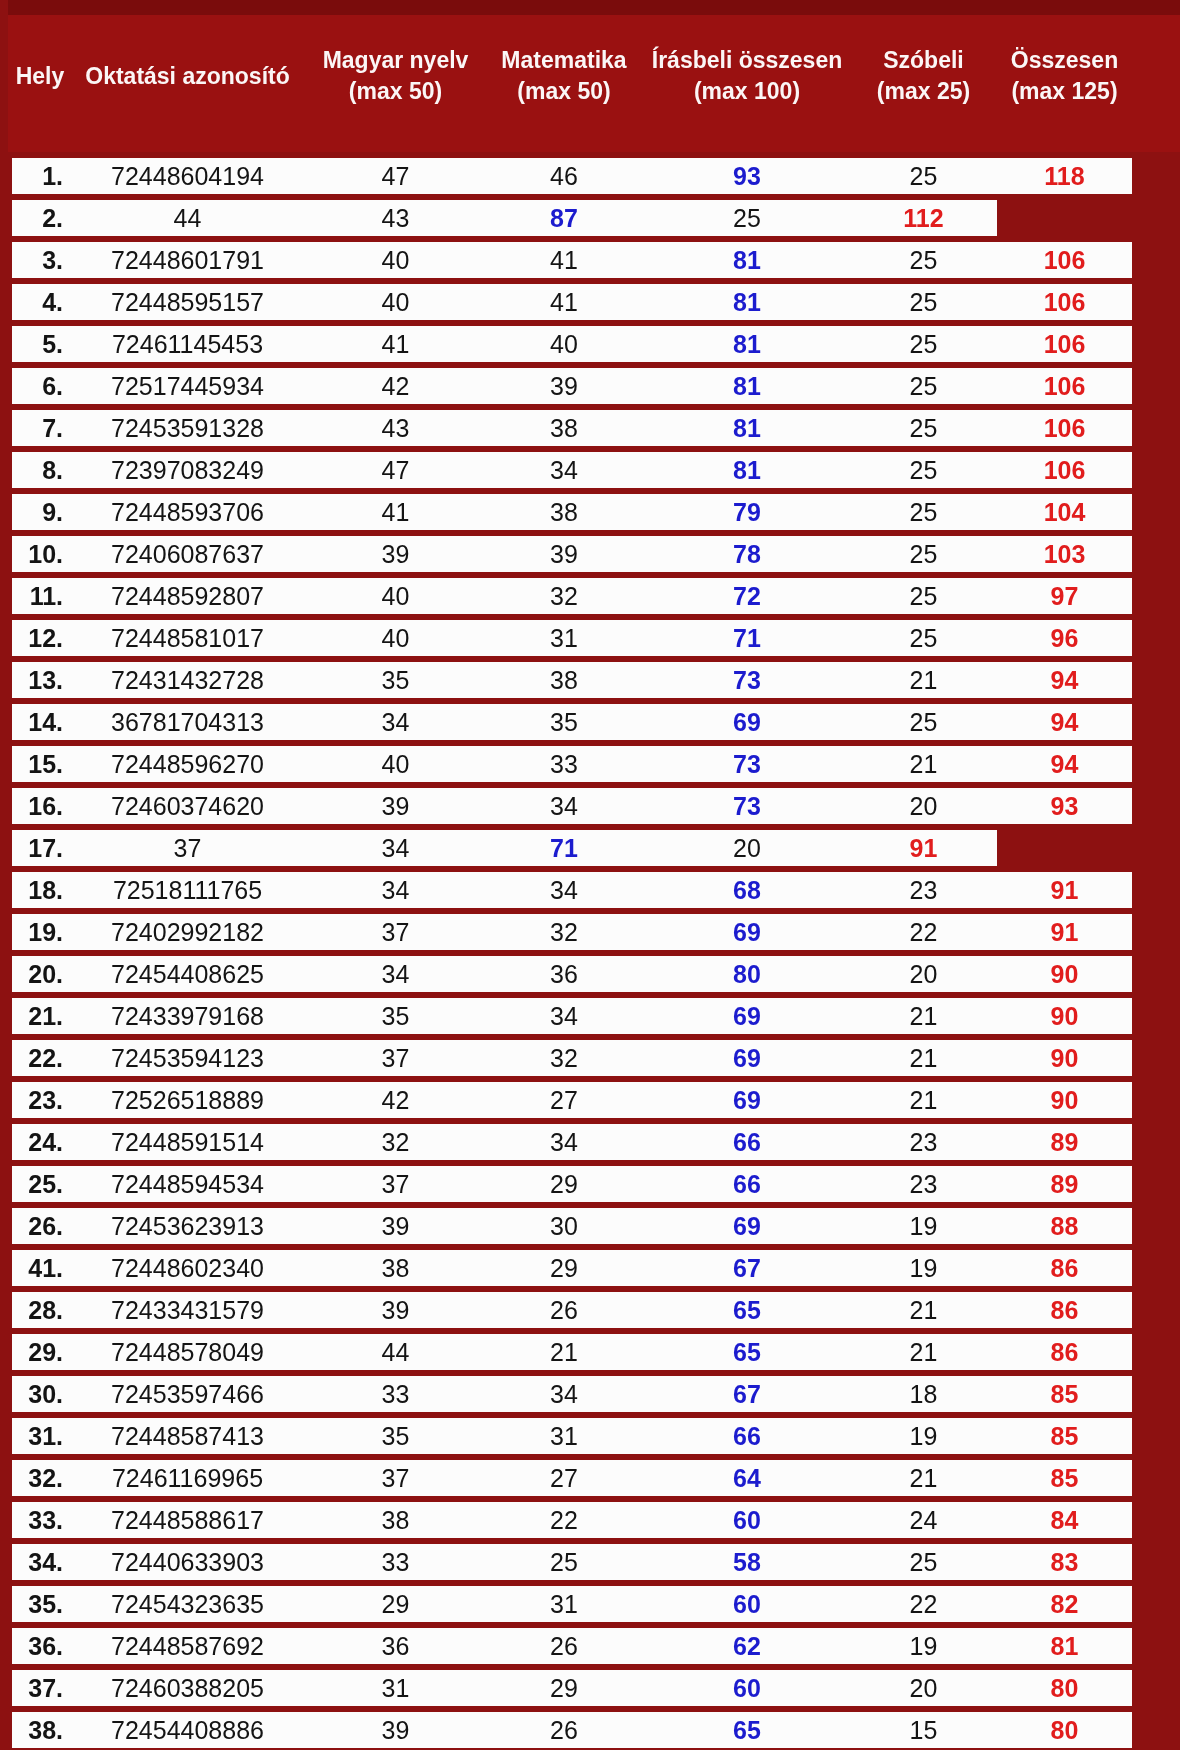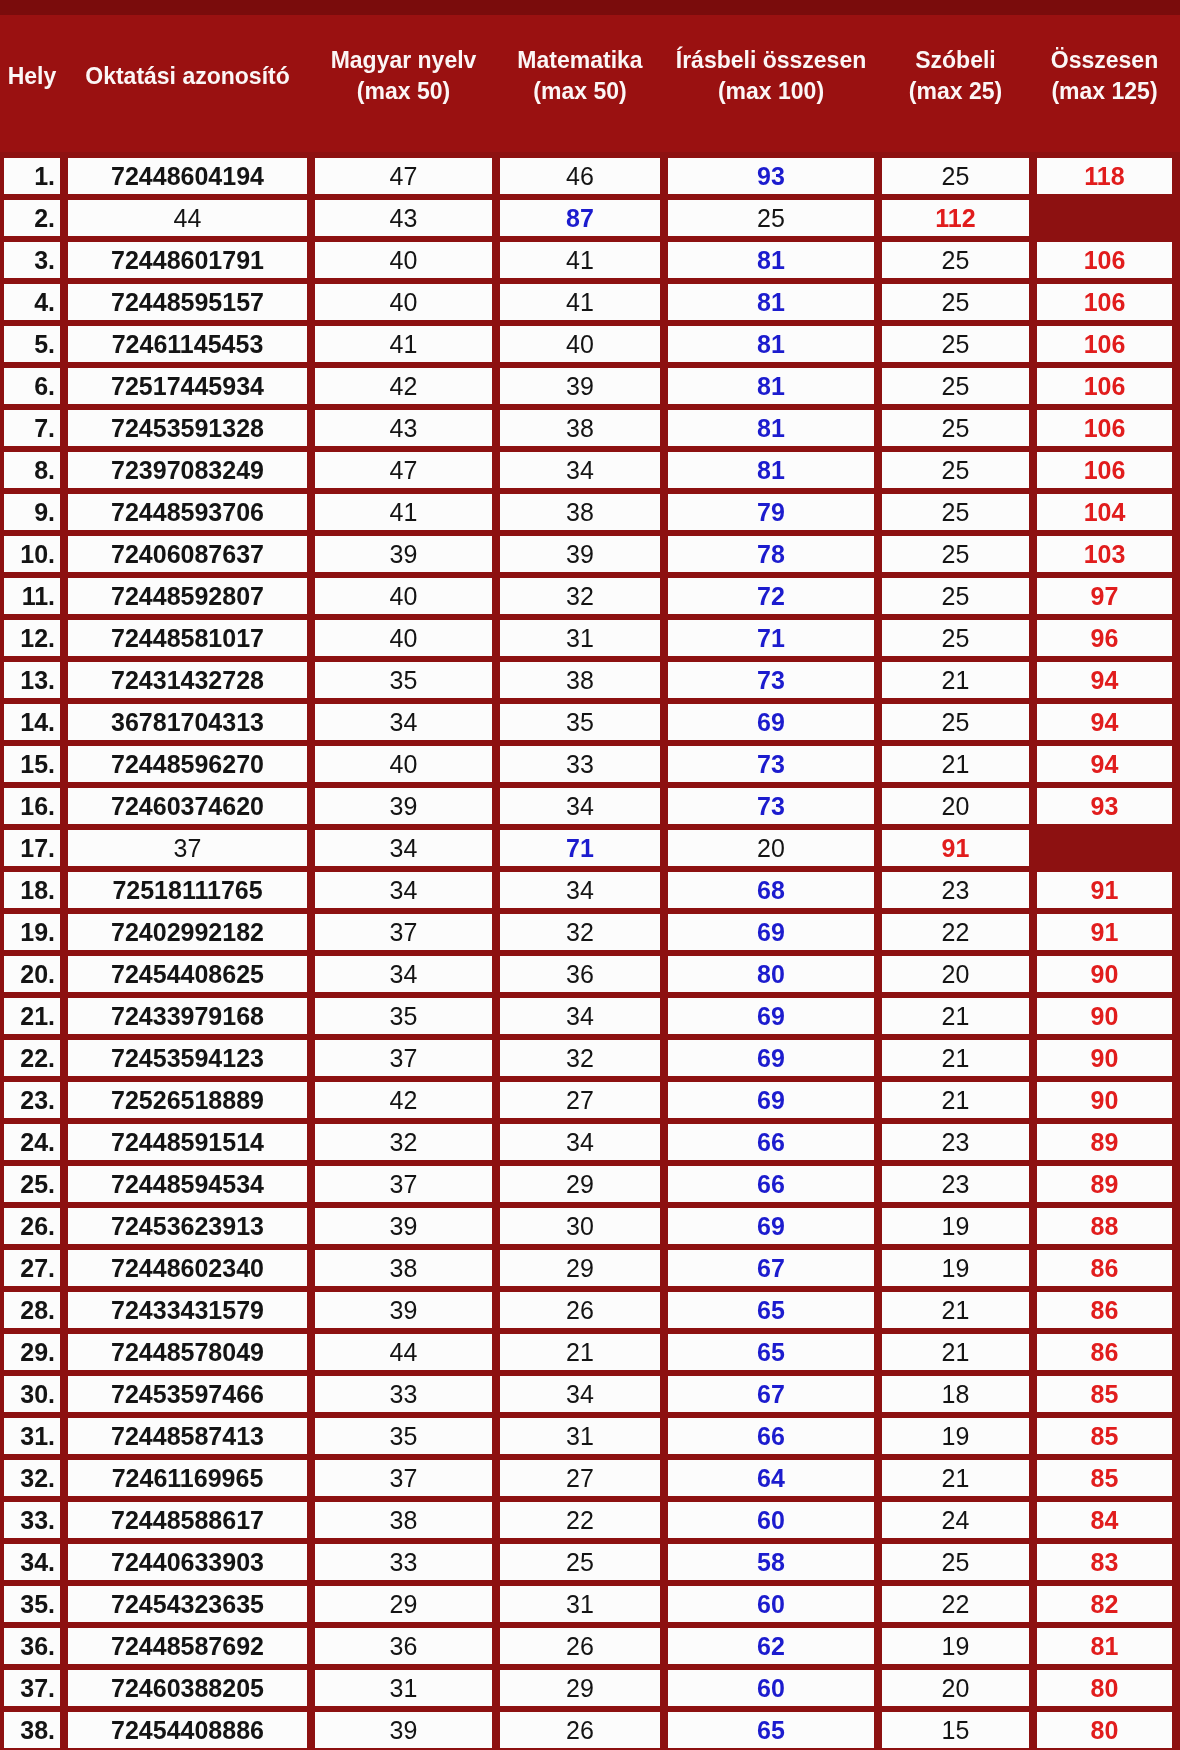--- a/index.html
+++ b/index.html
@@ -19,23 +19,24 @@
     width:1180px;height:1750px;
     overflow:hidden;
     background:var(--c-border);
     position:relative;
   }
 
   
   .grid7{
     display:grid;
     grid-template-columns:56px 239px 177px 160px 206px 147px 135px;
-    column-gap:8px;
+    column-gap:0;
     padding-left:4px;
     padding-right:8px;
+    margin-left:8px;
   }
 
   .thead{
     height:152px;
     background:var(--c-header);
     position:relative;
     align-items:center;
   }
   .thead::before{
     content:"";
@@ -63,21 +64,21 @@
   }
   .cell{
     background:var(--c-cell);
     display:flex;align-items:center;justify-content:center;
     font-size:25px;
     color:var(--c-text);
     overflow:hidden;
     white-space:nowrap;
   }
   .cell.hely{justify-content:flex-end;padding-right:5px;font-weight:bold;}
-  .cell.id{font-weight:bold;}
+  .cell.id{font-weight:normal;}
   .cell.irasbeli{font-weight:bold;color:var(--c-blue);}
   .cell.osszesen{font-weight:bold;color:var(--c-red);}
 </style>
 </head>
 <body>
 
 <div class="screen">
 
   <div class="thead grid7">
     <div class="hcell">
@@ -337,21 +338,21 @@
       <div class="row grid7">
         <div class="cell hely">26.</div>
         <div class="cell id">72453623913</div>
         <div class="cell magyar">39</div>
         <div class="cell matek">30</div>
         <div class="cell irasbeli">69</div>
         <div class="cell szobeli">19</div>
         <div class="cell osszesen">88</div>
       </div>
       <div class="row grid7">
-        <div class="cell hely">27.</div>
+        <div class="cell hely">41.</div>
         <div class="cell id">72448602340</div>
         <div class="cell magyar">38</div>
         <div class="cell matek">29</div>
         <div class="cell irasbeli">67</div>
         <div class="cell szobeli">19</div>
         <div class="cell osszesen">86</div>
       </div>
       <div class="row grid7">
         <div class="cell hely">28.</div>
         <div class="cell id">72433431579</div>

